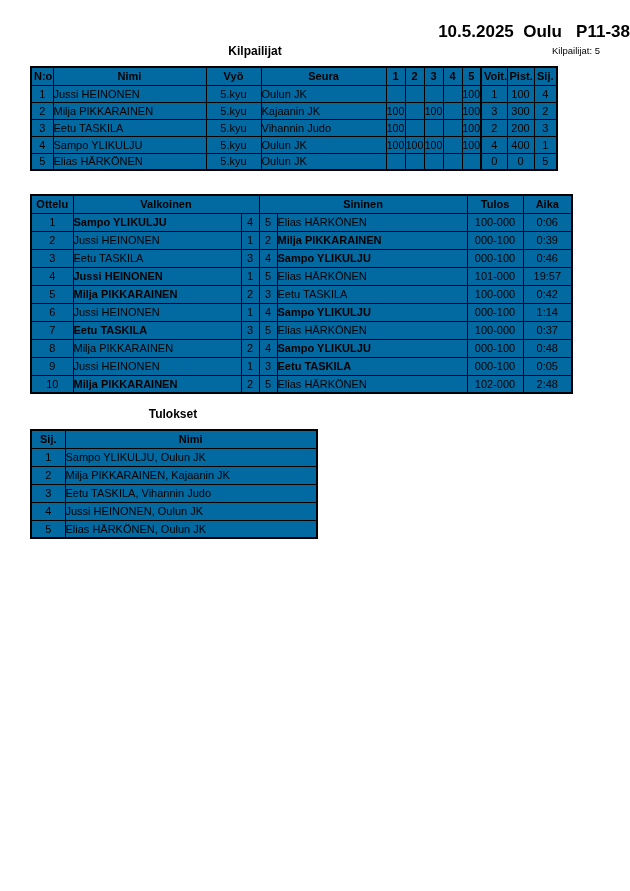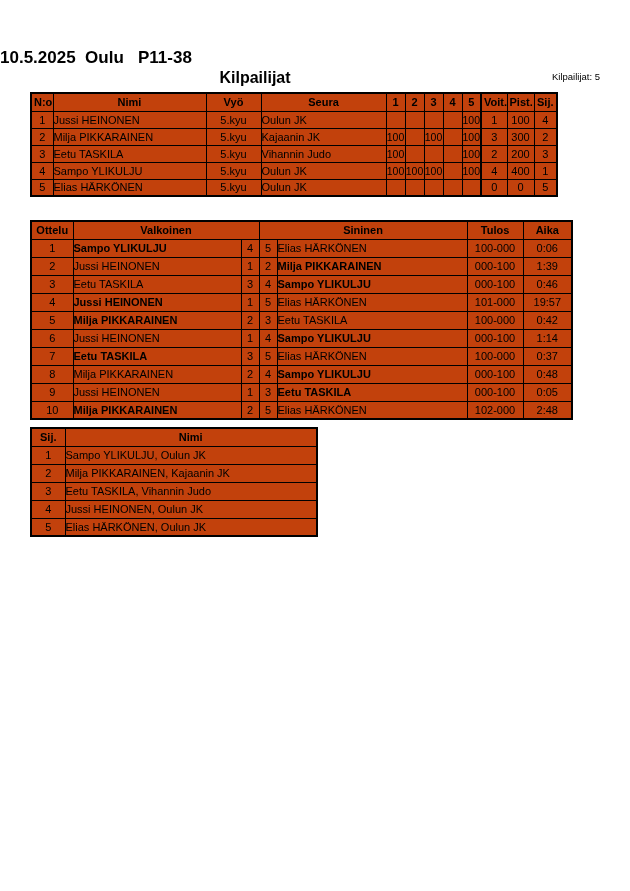--- a/index.html
+++ b/index.html
@@ -5,44 +5,44 @@
   * { margin:0; padding:0; box-sizing:border-box; }
   html,body { background:#fff; }
   body {
     width:630px; height:891px;
     font-family:"Liberation Sans", sans-serif;
     color:#000;
   }
   .page { position:relative; width:630px; height:891px; background:#fff; overflow:hidden; }
 
   .title {
-    padding-top:46px;
-    text-align:left;
+    padding-top:20px;
+    text-align:right;
     font-size:17px;
     font-weight:bold;
     white-space:pre;
     line-height:24px;
   }
 
   .sub-row { position:relative; height:16px; }
   .competitors-heading {
     position:absolute; left:30px; top:0; width:450px;
-    text-align:center; font-weight:bold; font-size:16px; line-height:15px;
+    text-align:center; font-weight:bold; font-size:12px; line-height:15px;
   }
   .competitors-count {
     position:absolute; right:30px; top:1px;
     font-size:9.5px; line-height:11px;
   }
 
   table {
     border-collapse:collapse;
     table-layout:fixed;
     border:2px solid #000;
     margin-left:30px;
-    background:#c2410c;
+    background:#0369a1;
   }
   th, td {
     border:1px solid #000;
     font-size:11px;
     vertical-align:middle;
     overflow:hidden;
     white-space:nowrap;
     padding:0 2px;
   }
   th { font-weight:bold; text-align:center; height:18px; }
@@ -215,21 +215,21 @@
         <td class="ctr">100-000</td>
         <td class="ctr">0:06</td>
       </tr>
       <tr>
         <td class="ctr">2</td>
         <td class="left">Jussi HEINONEN</td>
         <td class="ctr">1</td>
         <td class="ctr">2</td>
         <td class="left bold">Milja PIKKARAINEN</td>
         <td class="ctr">000-100</td>
-        <td class="ctr">1:39</td>
+        <td class="ctr">0:39</td>
       </tr>
       <tr>
         <td class="ctr">3</td>
         <td class="left">Eetu TASKILA</td>
         <td class="ctr">3</td>
         <td class="ctr">4</td>
         <td class="left bold">Sampo YLIKULJU</td>
         <td class="ctr">000-100</td>
         <td class="ctr">0:46</td>
       </tr>
@@ -292,20 +292,21 @@
         <td class="left bold">Milja PIKKARAINEN</td>
         <td class="ctr">2</td>
         <td class="ctr">5</td>
         <td class="left">Elias HÄRKÖNEN</td>
         <td class="ctr">102-000</td>
         <td class="ctr">2:48</td>
       </tr>
     </tbody>
   </table>
 
+  <div class="section-heading tulokset-heading">Tulokset</div>
 
   <table class="t3">
     <colgroup>
       <col style="width:34px">
         <col style="width:252px">
     </colgroup>
     <thead>
       <tr>
         <th>Sij.</th>
         <th>Nimi</th>

